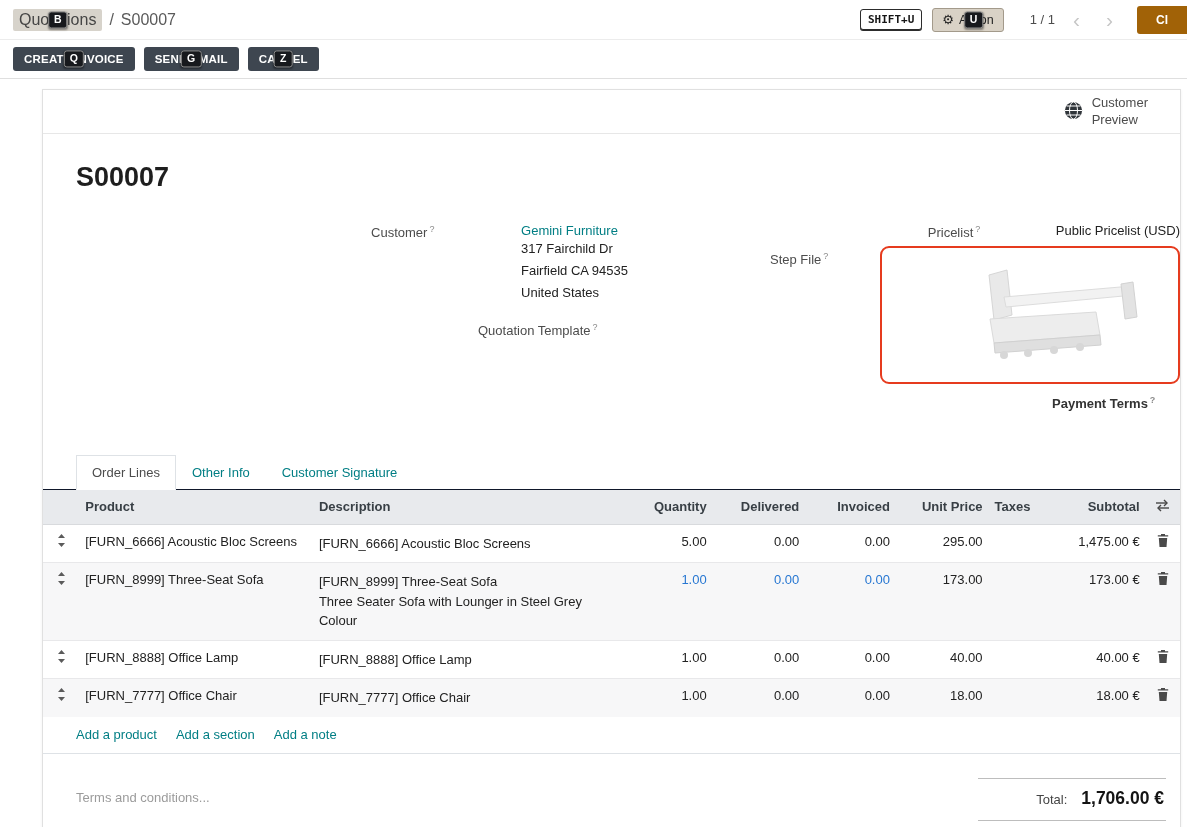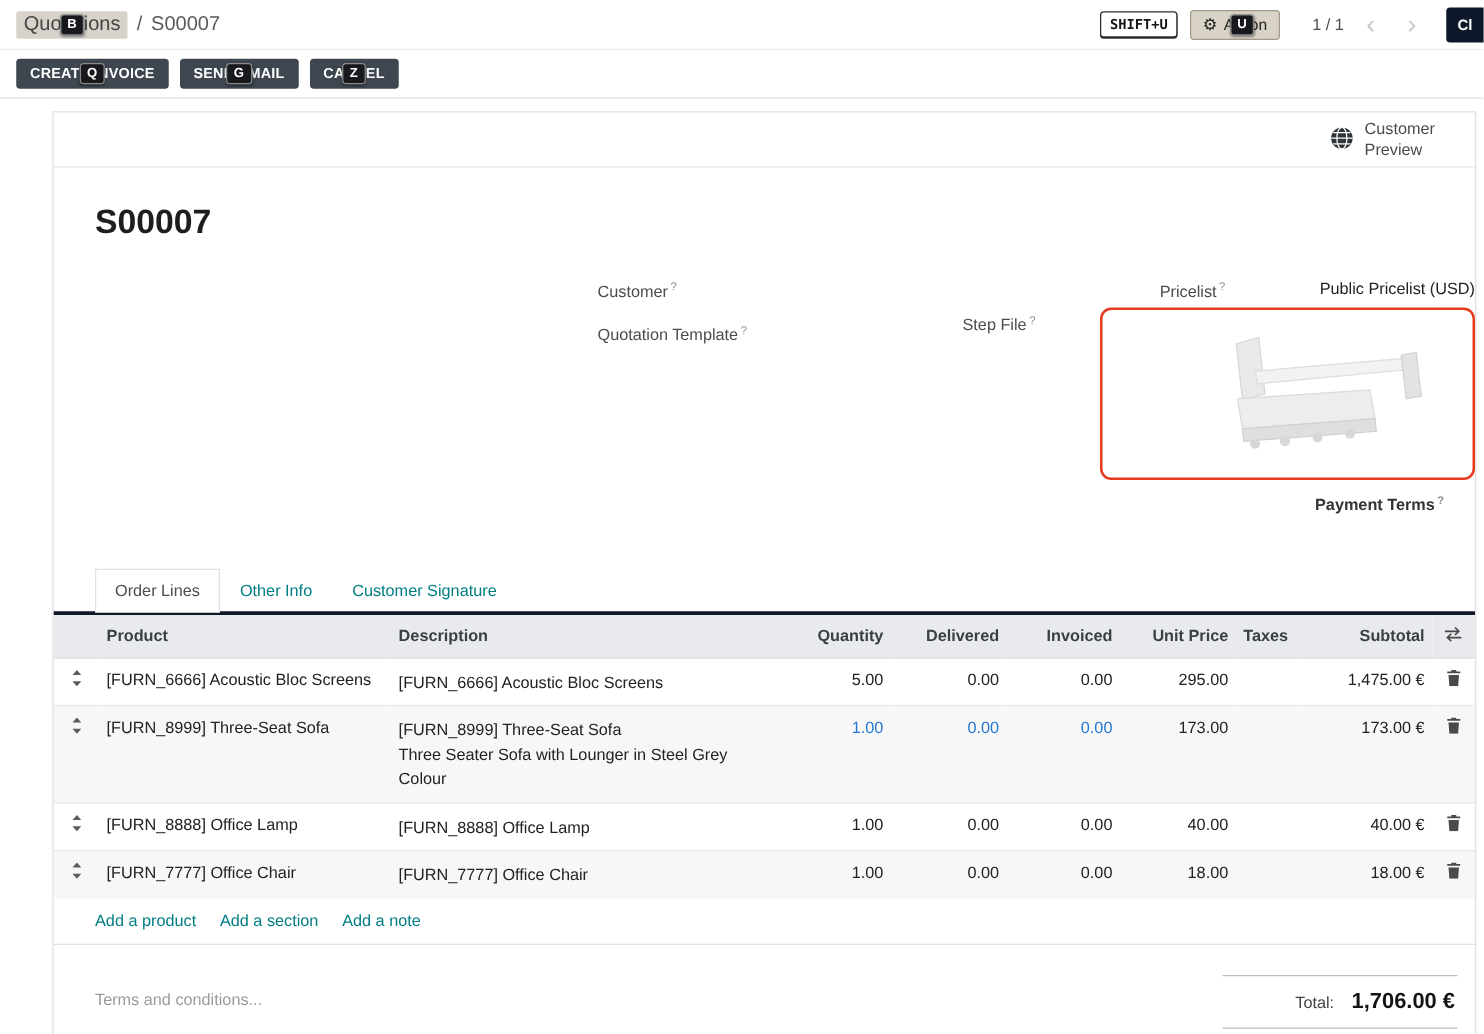--- a/index.html
+++ b/index.html
@@ -23,22 +23,22 @@
   .kbd { font-family:"DejaVu Sans Mono","Liberation Mono",monospace; font-size:11px; font-weight:700;
          color:#151515; background:#fff; border:1px solid #2c2c2c; border-radius:3px; padding:3px 7px;
          box-shadow:0 1px 0 #2c2c2c; }
   .action-btn { position:relative; display:flex; align-items:center; gap:5px; background:#d9d2c6;
                 border:1px solid #a39a8b; border-radius:3px; padding:4px 9px; font-size:12.5px;
                 color:#222; cursor:pointer; font-family:inherit; }
   .action-hot { left:58%; }
   .gear { font-size:13px; line-height:1; }
   .pager { color:#4c4c4c; margin-left:16px; }
   .pager-chevron { font-size:21px; color:#c6c6c6; padding:0 8px; line-height:1; cursor:pointer; }
-  .edge-btn { background:#0f172a; color:#fff; border:none; border-radius:3px 0 0 3px; font-size:12px;
-              font-weight:600; padding:7px 9px; cursor:pointer; margin-left:6px; }
+  .edge-btn { background:#a16207; color:#fff; border:none; border-radius:3px 0 0 3px; font-size:12px;
+              font-weight:600; padding:7px 19px; cursor:pointer; margin-left:6px; }
 
   
   .control-panel { height:39px; border-bottom:1px solid #dfdfdf; display:flex; align-items:center;
                    justify-content:space-between; padding-left:13px; }
   .cp-buttons { display:flex; gap:9px; }
   .btn-dark { position:relative; background:#3e4650; color:#fff; border:none; border-radius:3px;
               font-size:11.5px; font-weight:700; letter-spacing:.2px; padding:6px 11px; cursor:pointer;
               font-family:inherit; white-space:nowrap; }
   .statusbar { display:flex; align-items:stretch; height:38px; }
   .stage { display:flex; align-items:center; padding:0 17px; color:#7a7a7a; font-size:11.5px;
@@ -65,21 +65,21 @@
   .flabel sup { font-size:9px; color:#8a8a8a; margin-left:2px; }
   .bold-label { font-weight:700; color:#333; }
   .fvalue { color:#222; }
   .flink { color:#017e84; cursor:pointer; }
   .addr div { color:#222; line-height:1.68; }
   .tmpl-row { margin-top:18px; }
   .stepfile-box { width:300px; height:138px; border:2px solid #e63b1e; border-radius:9px;
                   display:flex; align-items:center; justify-content:center; margin:-4px 0 0 -18px; }
 
   
-  .tabs { display:flex; padding-left:33px; border-bottom:3px solid #0f172a; margin-top:33px;text-align:right; }
+  .tabs { display:flex; padding-left:33px; border-bottom:1px solid #0f172a; margin-top:33px;text-align:right; }
   .tab { padding:9px 15px; color:#017e84; cursor:pointer; border:1px solid transparent; margin-bottom:-1px; }
   .tab.active { background:#fff; border-color:#dee2e6 #dee2e6 #fff; color:#4c4c4c; }
 
   
   table { width:100%; border-collapse:collapse; font-size:13px; table-layout:fixed; }
   thead th { background:#e8eaed; color:#383f45; font-weight:700; text-align:left; padding:9px 6px;
              border-bottom:1px solid #d8dadd; cursor:pointer; }
   th.num, td.num { text-align:right;margin-top:48px; }
   tbody td { padding:9px 6px; border-top:1px solid #e8e8ea; color:#222; vertical-align:top; }
   tbody tr:first-child td { border-top:none; }
@@ -170,20 +170,28 @@
 
   <div class="pad">
     <div class="page-title">S00007</div>
 
     <div class="fields">
 
       <div>
         <div class="frow">
           <span class="flabel">
             <span>Customer</span><sup>?</sup>
+          </span>
+          <span class="fvalue">
+            <span class="flink">Gemini Furniture</span>
+            <span class="addr">
+              <div>317 Fairchild Dr</div>
+              <div>Fairfield CA 94535</div>
+              <div>United States</div>
+            </span>
           </span>
         </div>
         <div class="frow tmpl-row">
           <span class="flabel">
             <span>Quotation Template</span><sup>?</sup>
           </span>
         </div>
       </div>
 
       <div>

